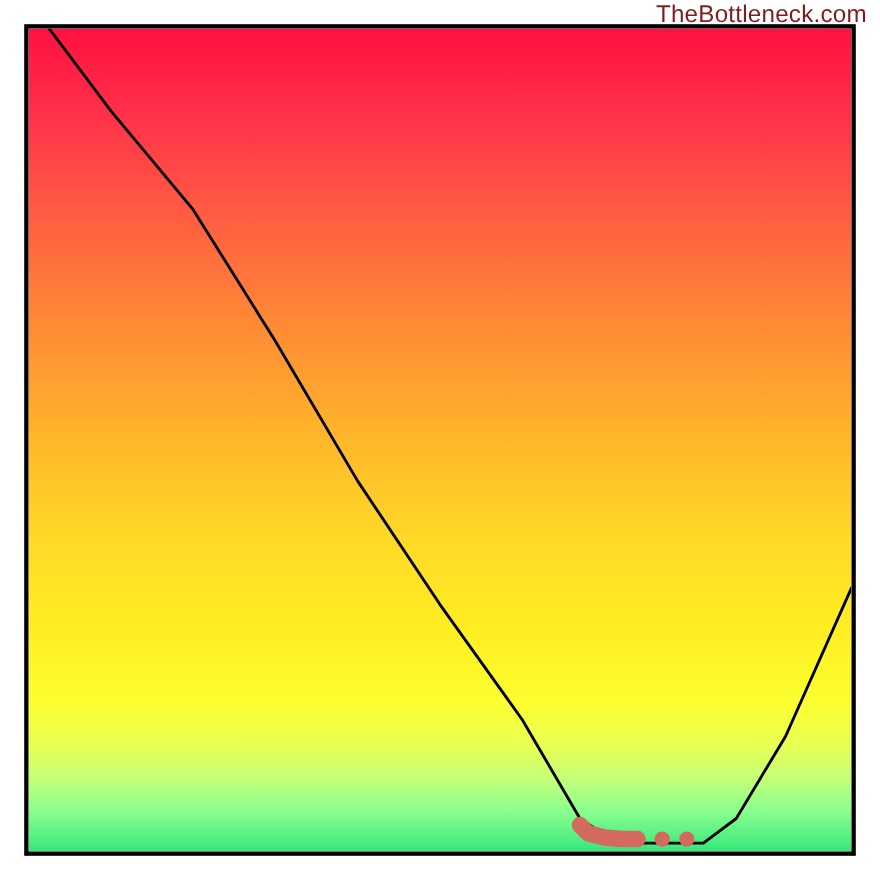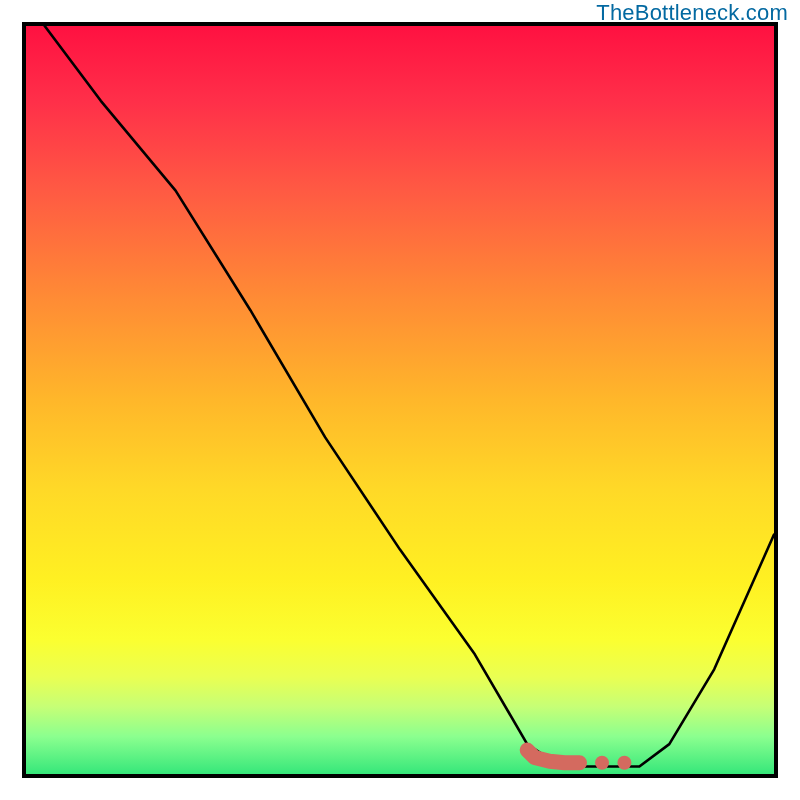--- a/index.html
+++ b/index.html
@@ -13,21 +13,21 @@
   .wrap {
     position: relative;
     width: 800px;
     height: 800px;
   }
   .attribution {
     position: absolute;
     top: 0;
     right: 12px;
     font-size: 22px;
-    color: #0369a1;
+    color: #7f1d1d;
     font-weight: 500;
     letter-spacing: 0.2px;
   }
   .plot {
     position: absolute;
     left: 22px;
     top: 22px;
     width: 756px;
     height: 756px;
     border: 4px solid #000;

